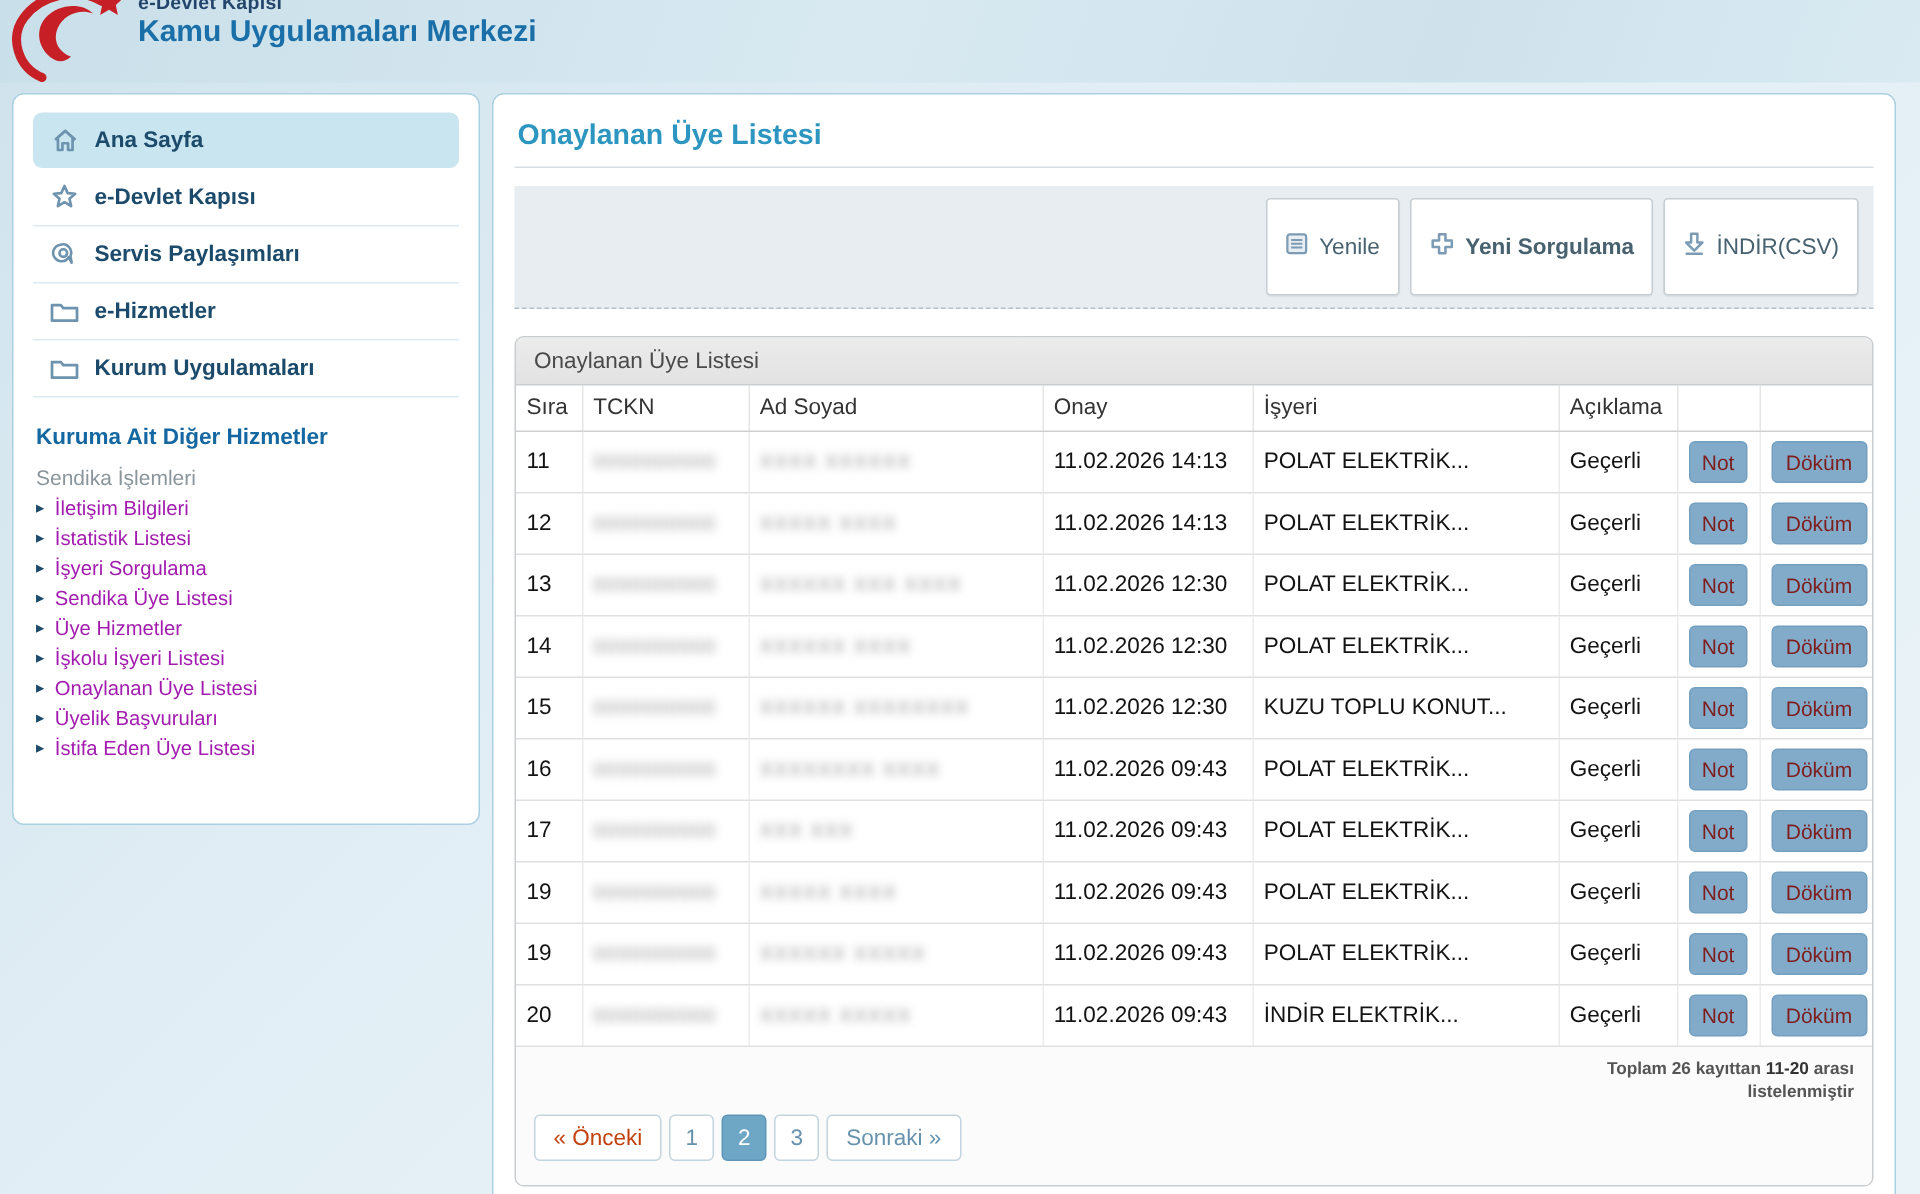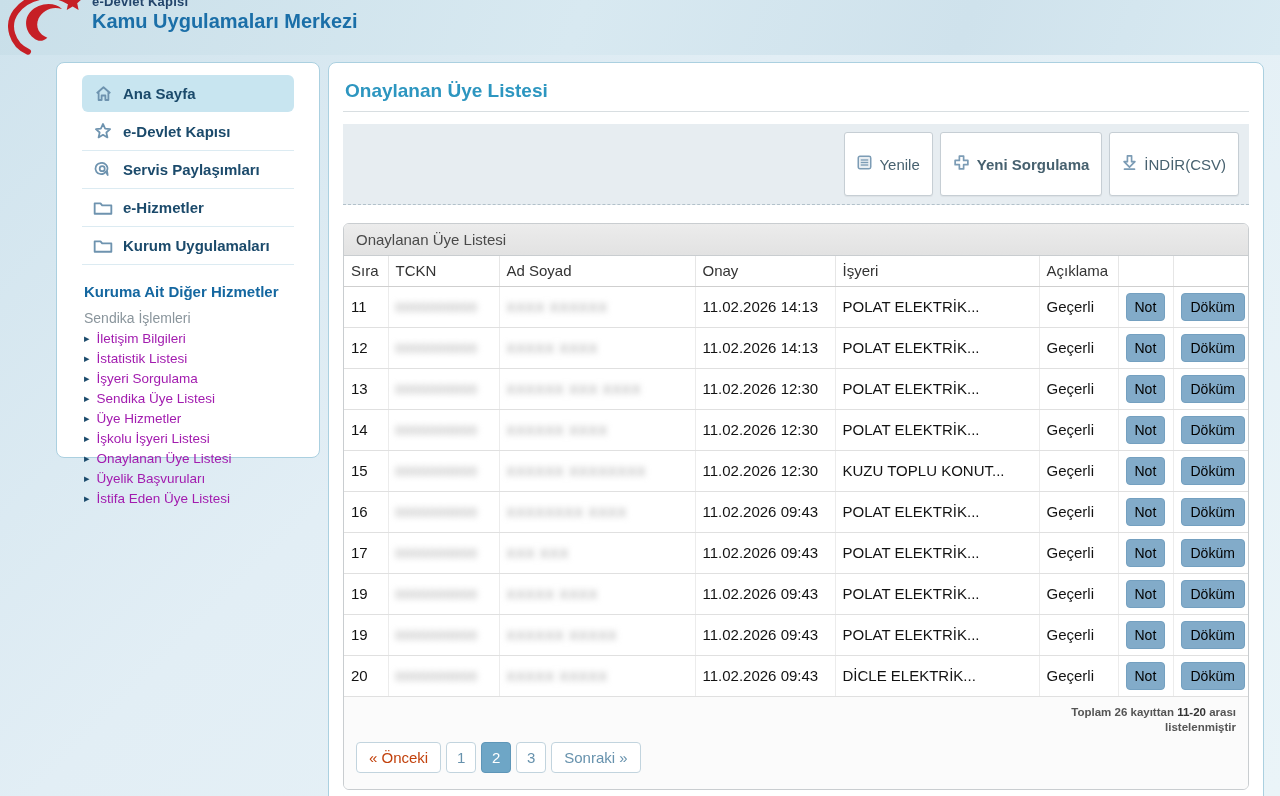--- a/index.html
+++ b/index.html
@@ -13,21 +13,21 @@
   .topbar { height:55px; position:relative; overflow:hidden;
     background:linear-gradient(110deg,#c9dfe9 0%,#d8e9f1 45%,#cfe2ec 75%,#d9eaf2 100%); }
   .logo { position:absolute; left:8px; top:-14px; }
   .brand { position:absolute; left:92px; top:-6px; }
   .brand-line1 { font-size:13px; font-weight:bold; color:#23456b; letter-spacing:.2px; }
   .brand-line2 { font-size:20px; font-weight:bold; color:#1b6fa8; margin-top:1px; }
   
   .wrap { display:flex; align-items:flex-start; gap:8px; padding:7px 16px 0 8px; min-height:690px; }
   .panel { background:#fff; border:1px solid #abd0e0; border-radius:8px; }
   
-  .sidebar { width:319px; height:396px; padding:12px 25px;margin-left:48px; }
+  .sidebar { width:319px; height:488px; padding:12px 13px; }
   .nav-item { display:flex; align-items:center; gap:9px; padding:9px 10px;
     border-bottom:1px solid #dcebf2; cursor:pointer; }
   .nav-item:last-of-type { border-bottom:1px solid #dcebf2; }
   .nav-item.active { background:#c8e5f0; border-radius:6px; border-bottom:none; margin-bottom:1px; }
   .nav-label { font-size:15px; font-weight:bold; color:#1b4a6b; }
   .nav-ico { width:22px; height:19px; flex:0 0 22px; display:flex; align-items:center; justify-content:center; }
   .side-heading { margin:18px 2px 10px; font-size:15px; font-weight:bold; color:#1467a0; }
   .side-group { font-size:14px; color:#8a959c; margin:0 2px 2px; }
   .side-links { list-style:none; }
   .side-links li { display:flex; align-items:baseline; gap:7px; padding:2.5px 2px; }
@@ -50,21 +50,21 @@
   table { width:100%; border-collapse:collapse; table-layout:fixed; font-size:15px; }
   col.c-sira{width:44px} col.c-tckn{width:111px} col.c-ad{width:196px} col.c-onay{width:140px}
   col.c-isyeri{width:204px} col.c-acik{width:79px} col.c-not{width:55px} col.c-dokum{width:75px}
   th { font-weight:normal; color:#333; text-align:left; padding:6px 7px;
     border-bottom:1px solid #cfcfcf; border-right:1px solid #e6e6e6; height:30px; }
   th:last-child { border-right:none; }
   td { padding:6px 7px; border-bottom:1px solid #e0e0e0; border-right:1px solid #ececec;
     height:38px; color:#131313; background:#fff; }
   td:last-child { border-right:none; }
   .blurred { filter:blur(3px); color:#9a9a9a; font-size:13px; letter-spacing:1px; user-select:none; }
-  .mini-btn { background:#82abc9; border:1px solid #74a0c0; color:#000000; font-size:14px;
+  .mini-btn { background:#82abc9; border:1px solid #74a0c0; color:#7f1d1d; font-size:14px;
     padding:5px 8px; border-radius:4px; cursor:pointer; }
   .mini-btn.wide { padding:5px 9px; }
   
   .grid-foot { background:#fbfbfb; padding:8px 12px 16px; }
   .summary { text-align:right; font-size:11.5px; color:#555; line-height:1.35;
     max-width:210px; margin-left:auto;font-weight:bold; }
   .summary b { color:#333; }
   .pager { display:flex; gap:5px; margin-top:6px; }
   .page-btn { min-width:30px; text-align:center; background:#fff; border:1px solid #c2d4de;
     border-radius:4px; padding:6px 12px; font-size:15px; color:#6792ad; cursor:pointer; }
@@ -335,21 +335,21 @@
             <td>POLAT ELEKTRİK...</td>
             <td>Geçerli</td>
             <td><button class="mini-btn">Not</button></td>
             <td><button class="mini-btn wide">Döküm</button></td>
           </tr>
           <tr>
             <td>20</td>
             <td><span class="blurred">0000000000</span></td>
             <td><span class="blurred">XXXXX XXXXX</span></td>
             <td>11.02.2026 09:43</td>
-            <td>DİCLE ELEKTRİK...</td>
+            <td>İNDİR ELEKTRİK...</td>
             <td>Geçerli</td>
             <td><button class="mini-btn">Not</button></td>
             <td><button class="mini-btn wide">Döküm</button></td>
           </tr>
         </tbody>
       </table>
 
       <div class="grid-foot">
         <div class="summary"><span>Toplam 26 kayıttan </span><b>11-20</b><span> arası listelenmiştir</span></div>
         <div class="pager">

